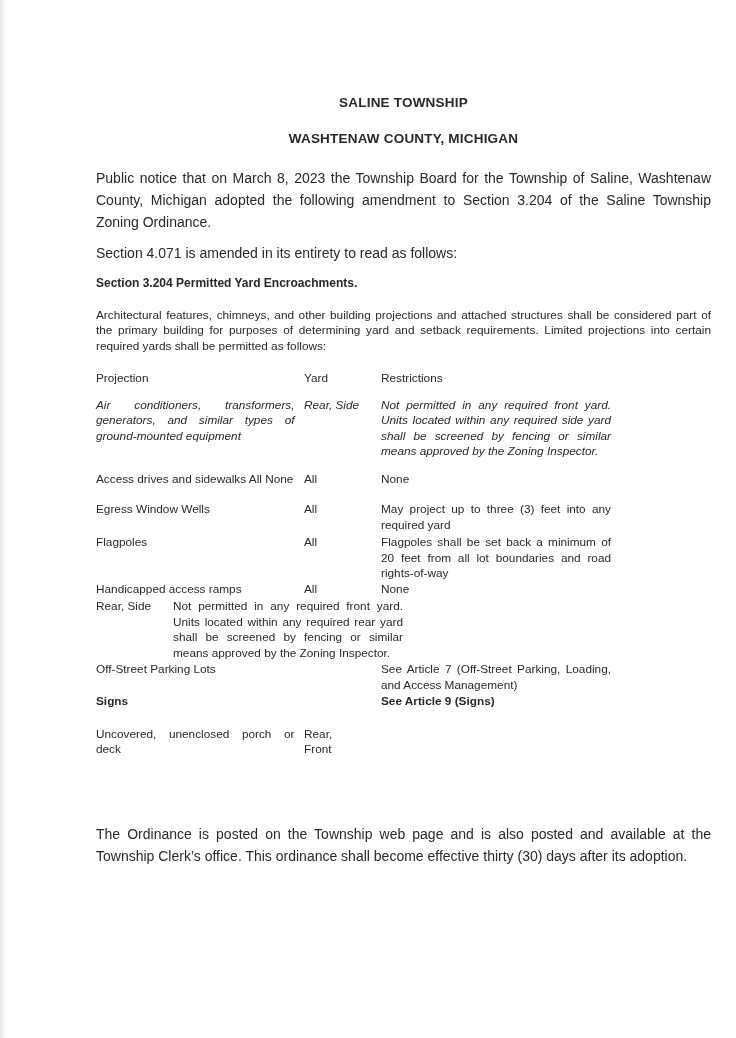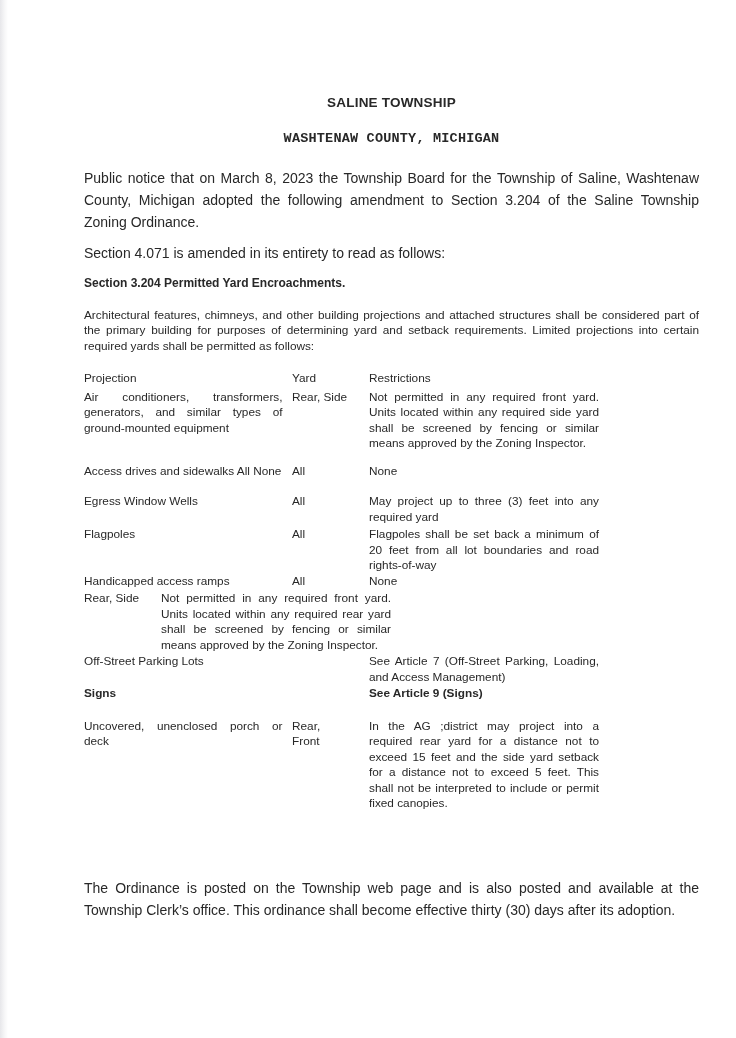--- a/index.html
+++ b/index.html
@@ -9,31 +9,31 @@
     overflow: hidden;
     font-family: "Liberation Sans", "DejaVu Sans", sans-serif;
     color: #282828;
     position: relative;
   }
   .edge-strip {
     position: absolute; left: 0; top: 0; bottom: 0; width: 8px;
     background: linear-gradient(to right, #e7e7ea 0%, #f6f6f7 55%, #ffffff 100%);
   }
   .doc {
-    position: absolute; top: 0; left: 84px; width: 615px;
+    position: absolute; top: 0; left: 96px; width: 615px;
   }
   .title {
     margin: 94px 0 0 0;
     font-size: 13.5px; font-weight: bold; letter-spacing: 0.2px;
     line-height: 17px; text-align: center;
   }
   .subtitle {
     margin: 19px 0 0 0;
     font-size: 13.5px; font-weight: bold; letter-spacing: 0.2px;
-    line-height: 17px; text-align: center; font-family: Liberation Mono, monospace;
+    line-height: 17px; text-align: center;
   }
   .para-lg {
     margin: 20px 0 0 0;
     font-size: 14px; line-height: 22px;
     text-align: justify;
   }
   .amendment {
     margin: 9px 0 0 0;
     font-size: 14px; line-height: 22px;
   }
@@ -50,21 +50,21 @@
     margin: 17px 0 0 0;
     width: 515px;
     font-size: 11.8px; line-height: 15.5px;
   }
   .trow { display: flex; margin-top: 2px; }
   .thead { margin-top: 8px; }
   .c1 { width: 198.5px; margin-right: 9.5px; text-align: justify; }
   .c2 { width: 58px;  margin-right: 19px; }
   .c3 { width: 230px; text-align: justify; }
   .thead .c1, .thead .c2, .thead .c3 { text-align: left; }
-  .r-ac      { margin-top: 3px; }
+  .r-ac      { margin-top: 11px; font-style: italic; }
   .r-access  { margin-top: 12px; }
   .r-egress  { margin-top: 15px; }
   .r-flag    { margin-top: 2px; }
   .r-handi   { margin-top: 0px; }
   .r-propane { margin-top: 2px; }
   .r-off     { margin-top: 1px; }
   .r-signs   { margin-top: 1px; font-weight: bold; }
   .r-porch   { margin-top: 17px; }
   .closing {
     margin: 65px 0 0 0;
@@ -142,20 +142,19 @@
 
     <div class="trow r-signs">
       <div class="c1">Signs</div>
       <div class="c2"></div>
       <div class="c3">See Article 9 (Signs)</div>
     </div>
 
     <div class="trow r-porch">
       <div class="c1">Uncovered, unenclosed porch or deck</div>
       <div class="c2">Rear, Front</div>
-      <div class="c3">In the AG ;district may project into a required rear yard for a distance not to exceed 15 feet and the side yard setback for a distance not to exceed 5 feet. This shall not be interpreted to include or permit fixed canopies.</div>
     </div>
 
   </div>
 
   <div class="closing">The Ordinance is posted on the Township web page and is also posted and available at the Township Clerk’s office. This ordinance shall become effective thirty (30) days after its adoption.</div>
 
 </div>
 
 </body></html>

